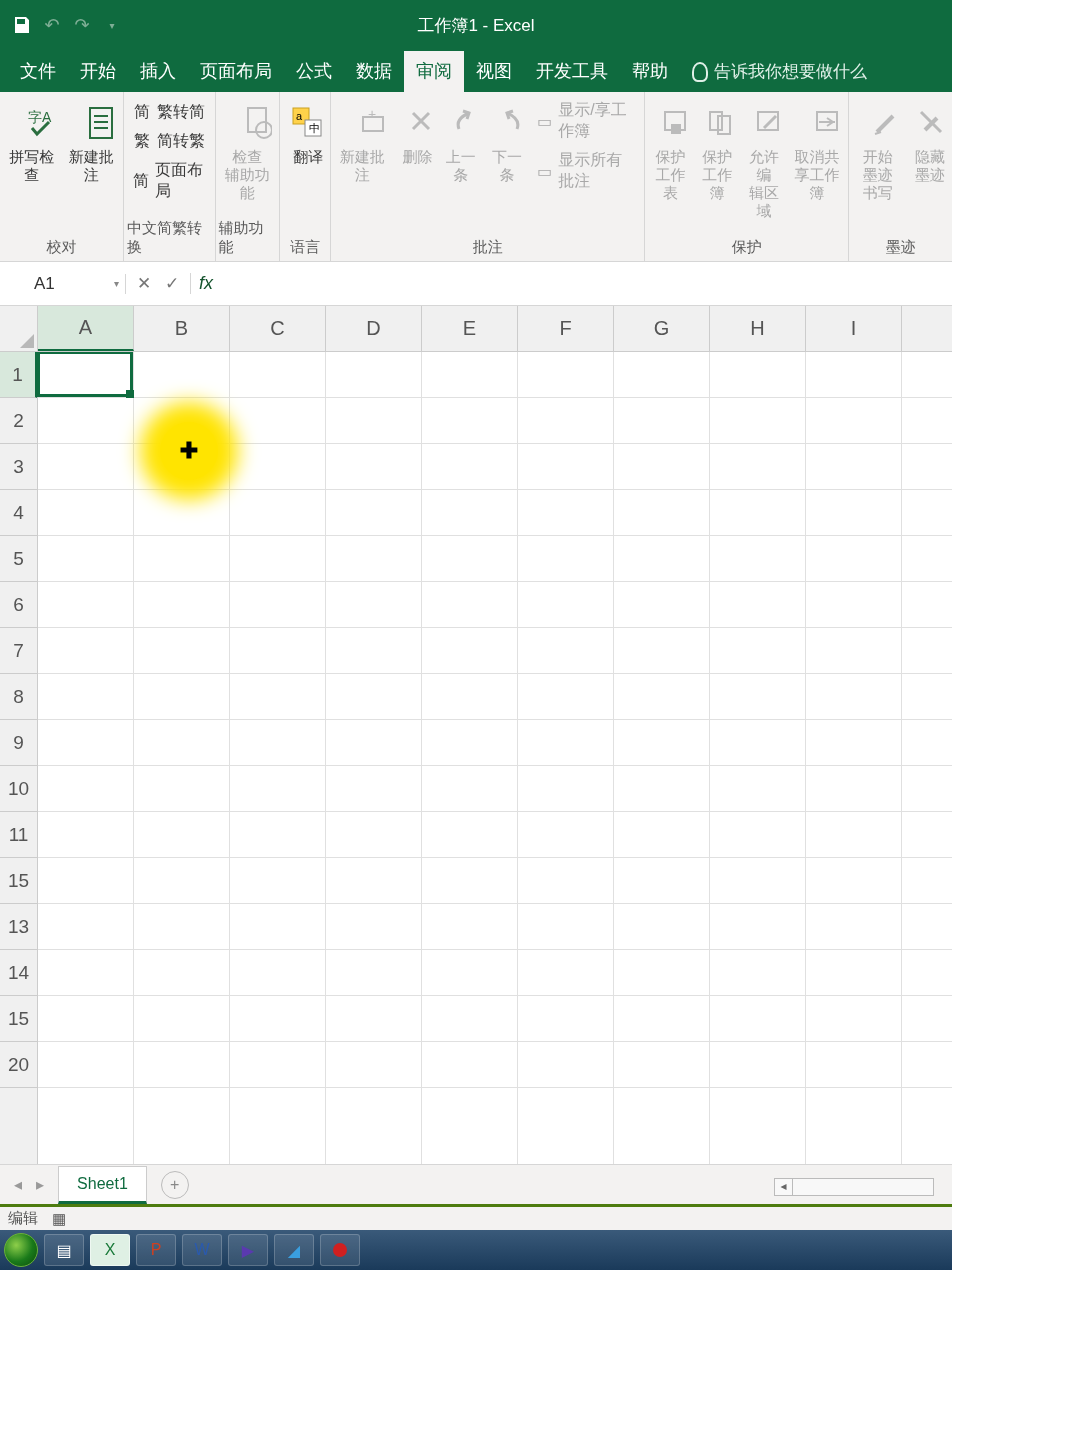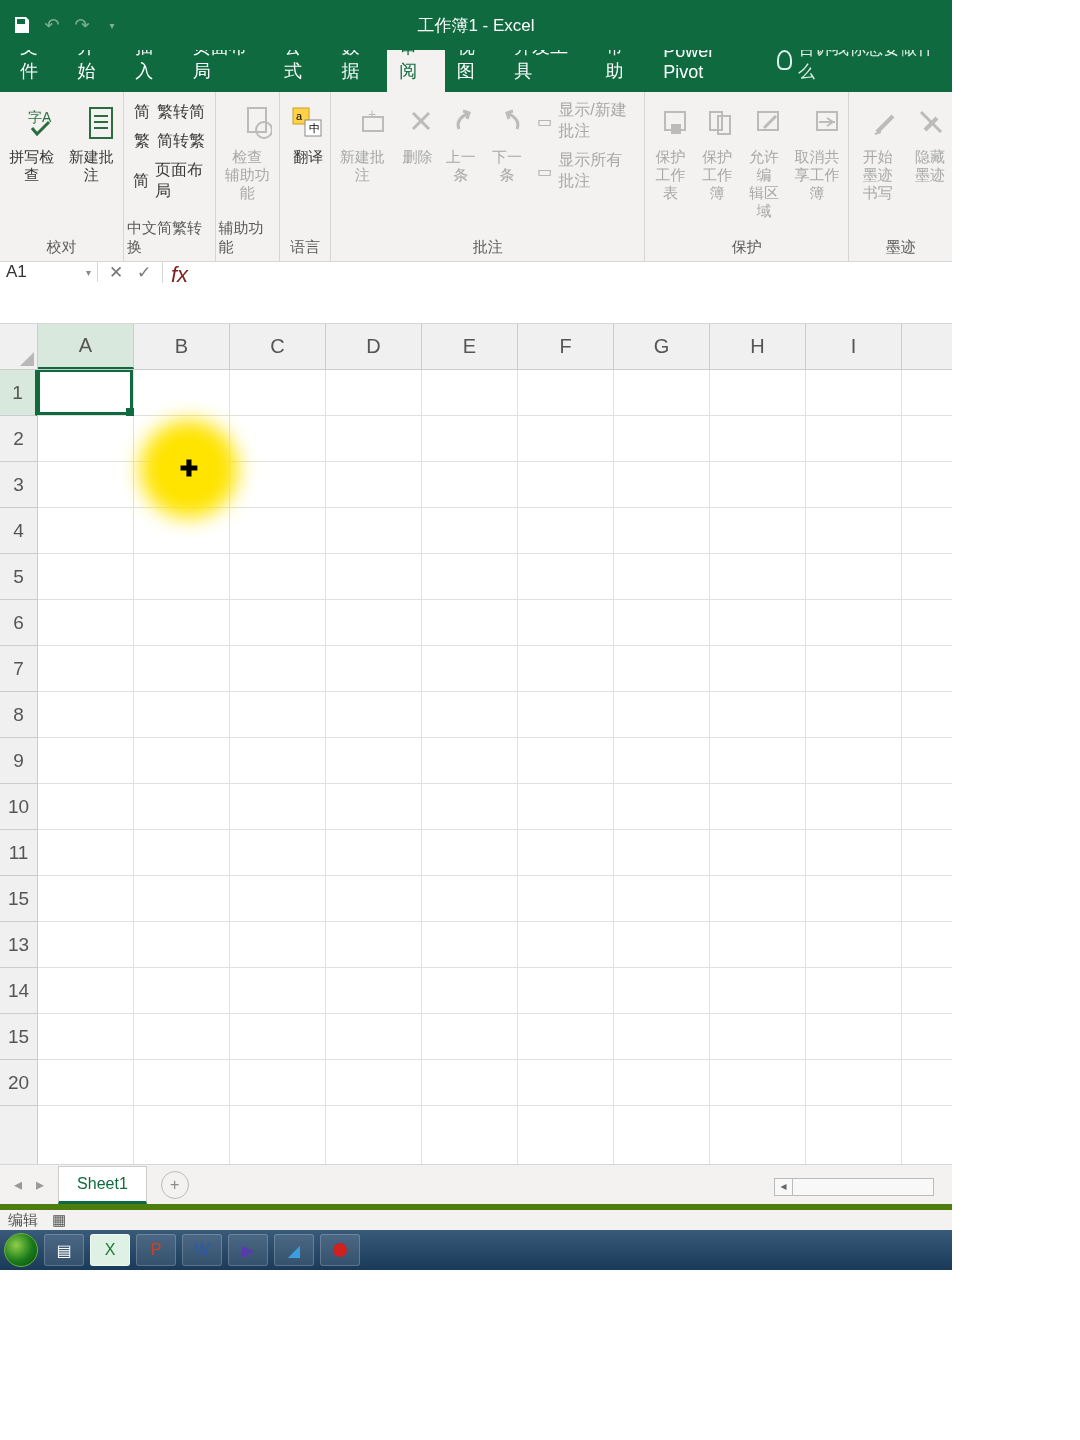--- a/index.html
+++ b/index.html
@@ -23,26 +23,26 @@
 .rgroup-label { font-size: 15px; color: #5a5a5a; padding: 2px 0; }
 .rbtn { display: flex; flex-direction: column; align-items: flex-end; justify-content: flex-start; padding: 4px 4px; font-size: 15px; color: #3a3a3a; text-align: center; min-width: 44px; gap: 2px; }
 .rbtn.dim { color: #a8a8a8; }
 .rbtn .icon { height: 46px; display: flex; align-items: center; justify-content: center; }
 .rbtn .lbl { line-height: 1.2; }
 .vstack { display: flex; flex-direction: column; gap: 4px; padding-top: 4px; }
 .small-btn { display: flex; align-items: center; gap: 6px; font-size: 16px; color: #3a3a3a; padding: 2px 6px; }
 .small-btn.dim { color: #a8a8a8; }
 .small-icon { width: 18px; height: 18px; display: flex; align-items: center; justify-content: center; }
 
-.formula-row { height: 62px; border-bottom: 1px solid #d6d6d6; display: flex; align-items: flex-start; background: #fff; }
+.formula-row { height: 44px; border-bottom: 1px solid #d6d6d6; display: flex; align-items: center; background: #fff; padding-left: 28px; }
 .name-box { width: 98px; border-right: 1px solid #d6d6d6; display: flex; align-items: center; padding: 0 6px; font-size: 17px; color: #333; position: relative; }
 .name-box::after { content: "▾"; position: absolute; right: 6px; color: #888; font-size: 10px; }
 .fbar-btns { display: flex; align-items: center; gap: 4px; padding: 0 6px; border-right: 1px solid #d6d6d6; }
 .fbar-btn { width: 24px; text-align: center; color: #777; font-size: 17px; }
-.fx { font-style: italic; color: #7f1d1d; font-size: 22px; padding: 0 8px; display: flex; align-items: center; }
+.fx { font-style: italic; color: #14532d; font-size: 18px; padding: 0 8px; display: flex; align-items: center; }
 .formula-input { flex: 1; }
 
 .sheet-area { flex: 1; display: flex; flex-direction: column; overflow: hidden; position: relative; }
 .col-headers { display: flex; height: 46px; background: #f0f0f0; border-bottom: 1px solid #ccc; }
 .corner { width: 38px; border-right: 1px solid #ccc; background: #f0f0f0; position: relative; }
 .corner::after { content: ""; position: absolute; right: 3px; bottom: 3px; border-right: 14px solid #b8b8b8; border-top: 14px solid transparent; }
 .col-h { border-right: 1px solid #ccc; display: flex; align-items: center; justify-content: center; font-size: 20px; color: #555; }
 .col-h.sel { background: #d8e8dc; border-bottom: 2px solid #0f6b3f; }
 .grid-body { flex: 1; display: flex; overflow: hidden; position: relative; }
 .row-headers { width: 38px; background: #f0f0f0; border-right: 1px solid #ccc; }
@@ -57,21 +57,21 @@
 .highlight { position: absolute; width: 58px; height: 58px; background: #ffe400; border-radius: 50%; box-shadow: 0 0 20px 20px #ffe400; display: flex; align-items: center; justify-content: center; }
 .cursor-cross { color: #000; font-size: 22px; font-weight: bold; }
 
 .sheet-tabs { height: 40px; border-top: 1px solid #d6d6d6; display: flex; align-items: center; background: #f3f2f1; font-size: 16px; position: relative; }
 .tab-nav { padding: 0 14px; color: #999; display: flex; gap: 14px; }
 .sheet-tab { padding: 8px 18px; background: #fff; border: 1px solid #ccc; border-bottom: 3px solid #0f6b3f; color: #0f6b3f; }
 .add-sheet { width: 28px; height: 28px; border: 1px solid #bbb; border-radius: 50%; display: flex; align-items: center; justify-content: center; margin-left: 14px; color: #888; }
 .hscroll-stub { position: absolute; right: 18px; bottom: 8px; width: 160px; height: 18px; border: 1px solid #bbb; background: #f8f8f8; display: flex; }
 .hscroll-stub .ar { width: 18px; text-align: center; color: #666; border-right: 1px solid #bbb; font-size: 12px; }
 
-.status-bar { height: 26px; background: #f3f2f1; border-top: 6px solid #4d7c0f; display: flex; align-items: center; padding: 0 8px; font-size: 15px; color: #555; gap: 14px; }
+.status-bar { height: 26px; background: #f3f2f1; border-top: 3px solid #4d7c0f; display: flex; align-items: center; padding: 0 8px; font-size: 15px; color: #555; gap: 14px; }
 
 .taskbar { height: 40px; background: linear-gradient(#3a5a7a, #1a3a5a); display: flex; align-items: center; padding: 0 4px; gap: 6px; }
 .start-orb { width: 34px; height: 34px; border-radius: 50%; background: radial-gradient(circle at 35% 35%, #8ecf4a, #1a7a1a 55%, #0a4a0a); border: 1px solid #6aaf3a; }
 .task-btn { width: 40px; height: 32px; background: rgba(255,255,255,0.1); border: 1px solid rgba(255,255,255,0.2); border-radius: 3px; display: flex; align-items: center; justify-content: center; font-size: 16px; color: #fff; }
 .task-btn.active { background: rgba(255,255,255,0.3); border-color: rgba(255,255,255,0.5); }
 
 svg { display: block; }
 </style>
 </head>
 <body>
@@ -94,21 +94,20 @@
   <div class="ribbon-tab">文件</div>
   <div class="ribbon-tab">开始</div>
   <div class="ribbon-tab">插入</div>
   <div class="ribbon-tab">页面布局</div>
   <div class="ribbon-tab">公式</div>
   <div class="ribbon-tab">数据</div>
   <div class="ribbon-tab active">审阅</div>
   <div class="ribbon-tab">视图</div>
   <div class="ribbon-tab">开发工具</div>
   <div class="ribbon-tab">帮助</div>
-  <div class="ribbon-tab">Power Pivot</div>
   <div class="tell-me">
     <div class="bulb"></div>
     <span>告诉我你想要做什么</span>
   </div>
 </div>
 
 <div class="ribbon">
 
   <div class="rgroup">
     <div class="rgroup-body">
@@ -222,21 +221,21 @@
             <svg width="28" height="28" viewBox="0 0 28 28">
               <path d="M10 4 Q24 10 20 20" fill="none" stroke="#bbb" stroke-width="3"></path>
               <path d="M16 2 L10 4 L12 10" fill="none" stroke="#bbb" stroke-width="3"></path>
             </svg>
           </div>
           <div class="lbl">下一条</div>
         </div>
       <div class="vstack" style="padding-top:2px;">
         <div class="small-btn dim">
             <div class="small-icon">▭</div>
-            <span>显示/新建批注</span>
+            <span>显示/享工作簿</span>
           </div>
         <div class="small-btn dim">
             <div class="small-icon">▭</div>
             <span>显示所有批注</span>
           </div>
       </div>
     </div>
     <div class="rgroup-label">批注</div>
   </div>
 

